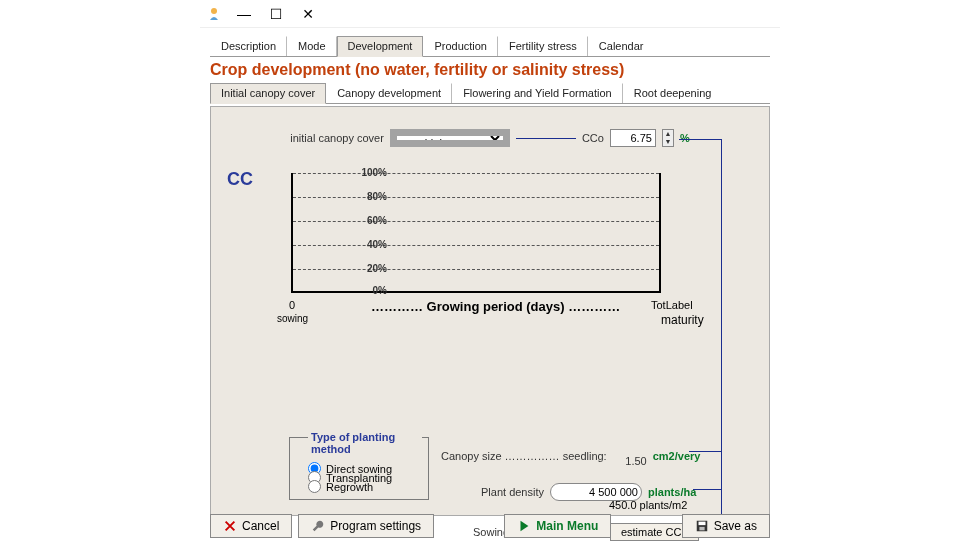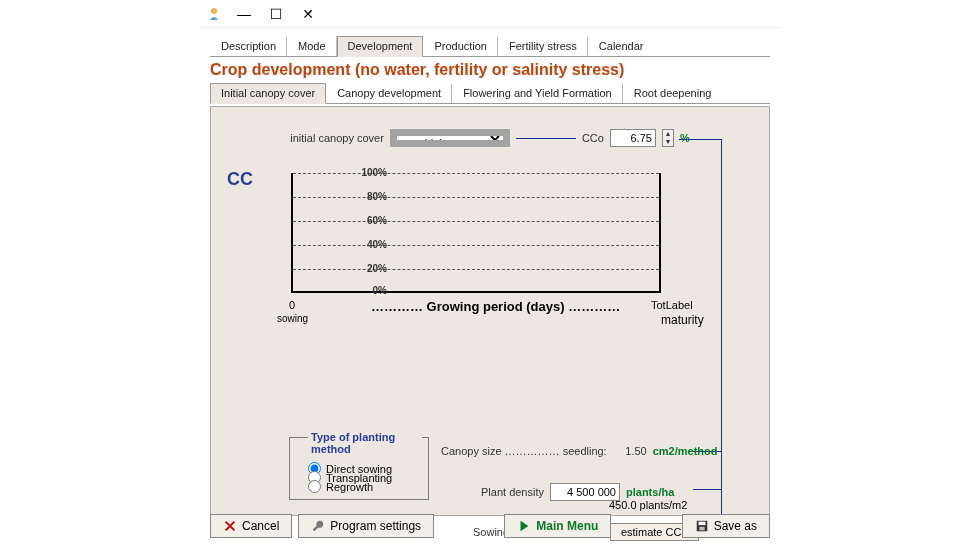--- a/index.html
+++ b/index.html
@@ -303,27 +303,27 @@
           <span>Transplanting</span>
         </label>
         <label class="radio-row">
           <input type="radio" name="pm" style="">
           <span>Regrowth</span>
         </label>
       </fieldset>
 
       <div class="cs-row">
         <span class="lbl">Canopy size  ……………  seedling:</span>
-        <span class="lbl" style="width:34px; text-align:right;">1.50</span>
-        <span class="green">cm2/method</span>
+        <span class="lbl" style="width:34px; text-align:right;margin-top:10px;">1.50</span>
+        <span class="green">cm2/very</span>
       </div>
 
       <div class="pd-row">
         <span class="lbl">Plant density</span>
-        <input class="num" style="width: 70px;" value="4 500 000">
+        <input class="num" style="width: 92px; border-radius: 9px;" value="4 500 000">
         <span class="green">plants/ha</span>
       </div>
       <div class="pd-sub">450.0 plants/m2</div>
 
       <div class="sp-row">
         <span class="lbl">Sowing/Planting</span>
         <span class="connector" style="position:static; width:46px;"></span>
         <button class="btn-small">estimate CCo</button>
       </div>
 

